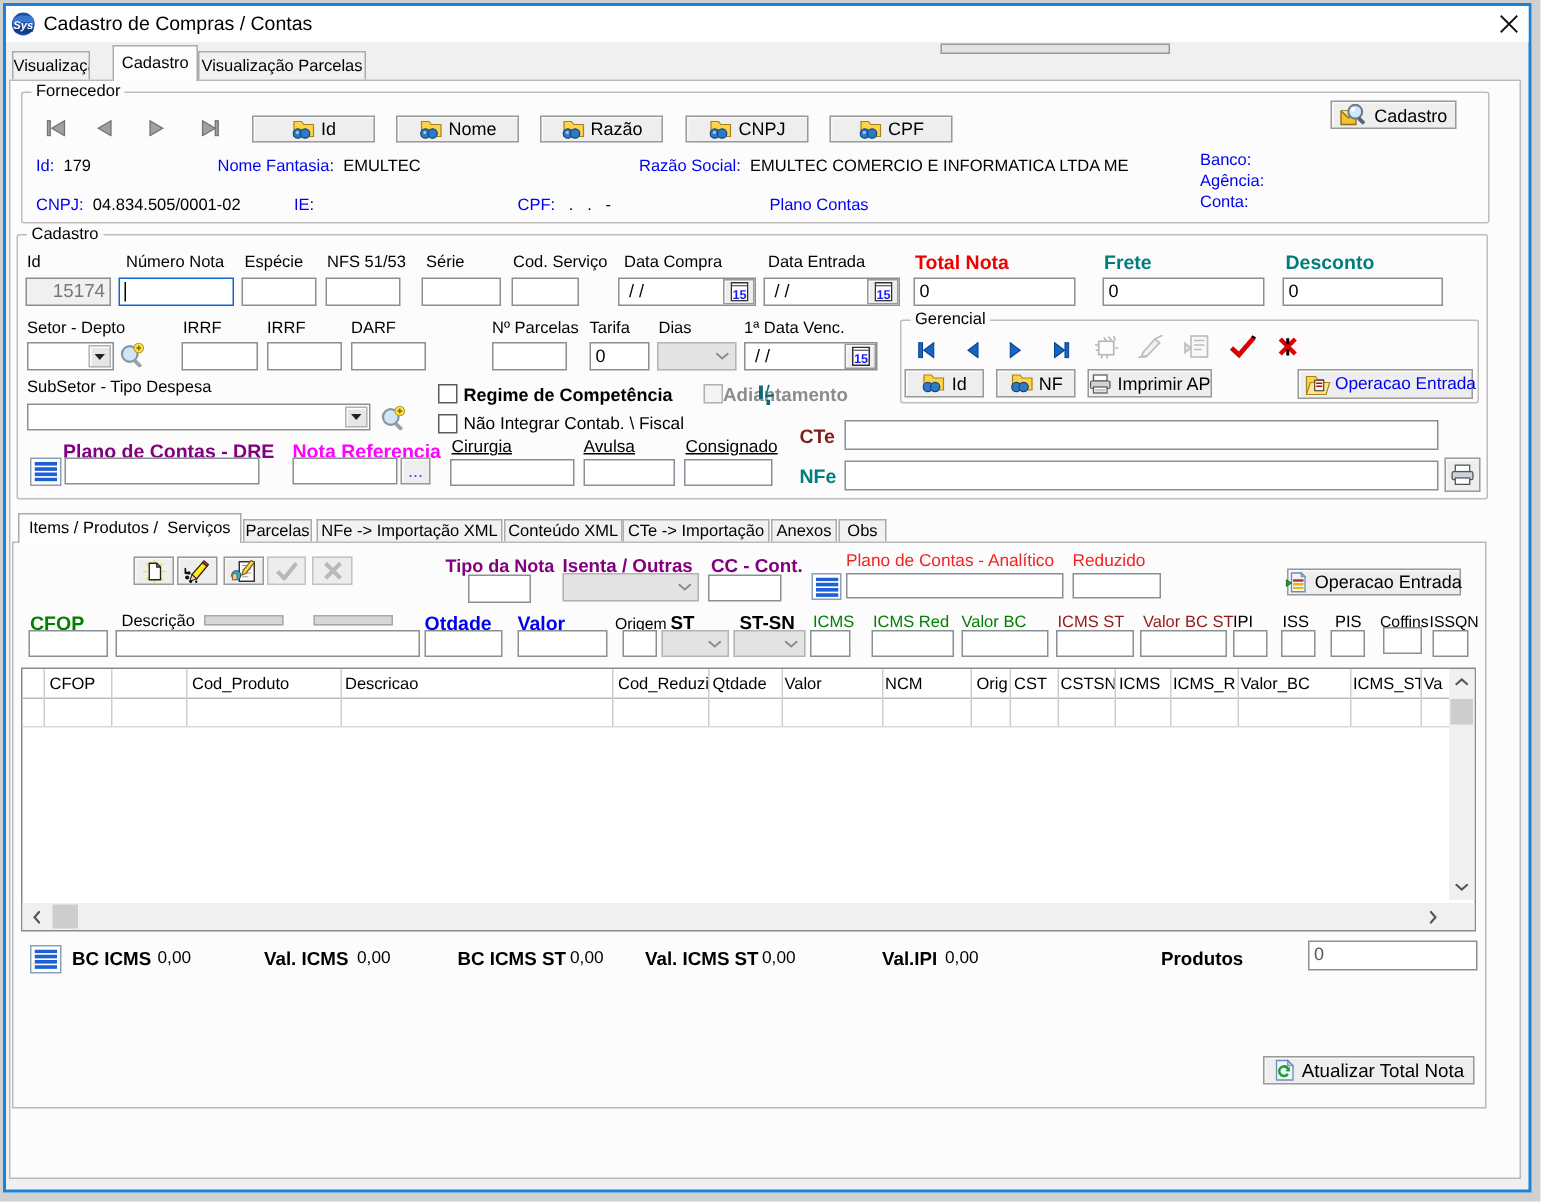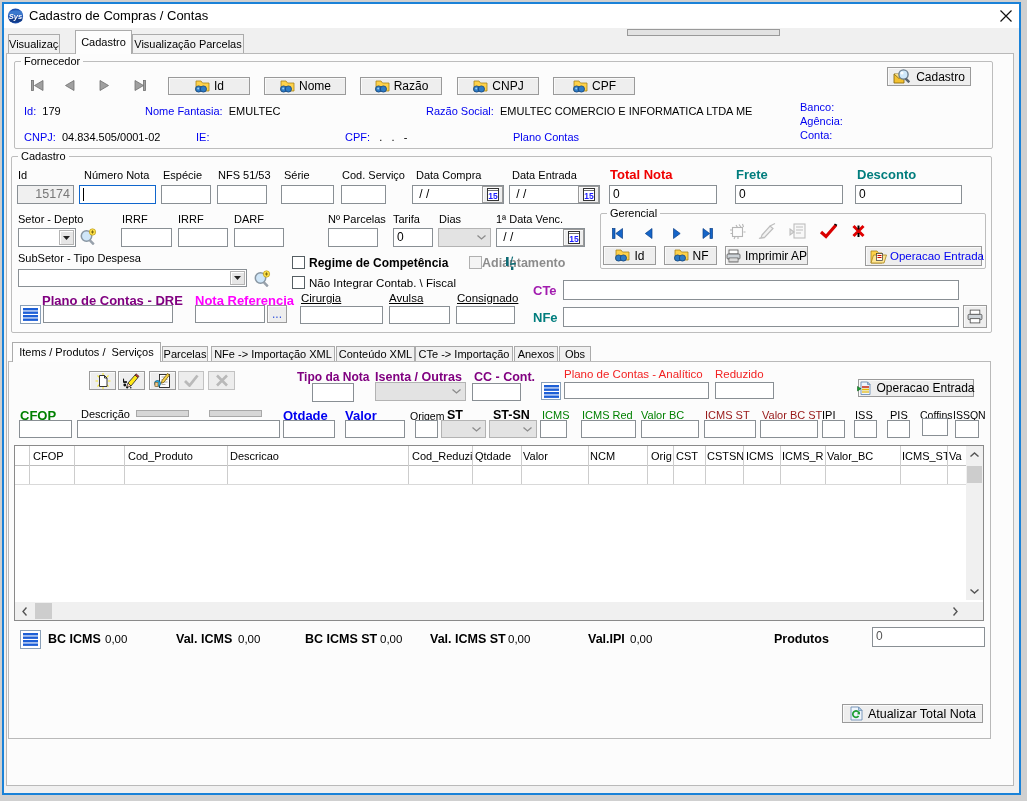--- a/index.html
+++ b/index.html
@@ -303,21 +303,21 @@
  <div class="tb" style="left:43px;top:305px;width:130px;height:18px;"></div>
  <div class="lbl b" style="left:195px;top:293px;color:#ff00ff;font-size:13px;">Nota Referencia</div>
  <div class="tb" style="left:195px;top:305px;width:70px;height:18px;"></div>
  <div class="btn" style="left:267px;top:305px;width:20px;height:18px;color:#3355dd;">...</div>
  <div class="lbl" style="left:301px;top:292px;text-decoration:underline;font-size:11.5px;">Cirurgia</div>
  <div class="tb" style="left:300px;top:306px;width:83px;height:18px;"></div>
  <div class="lbl" style="left:389px;top:292px;text-decoration:underline;font-size:11.5px;">Avulsa</div>
  <div class="tb" style="left:389px;top:306px;width:61px;height:18px;"></div>
  <div class="lbl" style="left:457px;top:292px;text-decoration:underline;font-size:11.5px;">Consignado</div>
  <div class="tb" style="left:456px;top:306px;width:59px;height:18px;"></div>
- <div class="lbl b" style="left:533px;top:283px;color:#a21caf;font-size:13px;">CTe</div>
+ <div class="lbl b" style="left:533px;top:283px;color:#7f1d1d;font-size:13px;">CTe</div>
  <div class="tb" style="left:563px;top:280px;width:396px;height:20px;"></div>
  <div class="lbl b" style="left:533px;top:310px;color:#007d7d;font-size:13px;">NFe</div>
  <div class="tb" style="left:563px;top:307px;width:396px;height:20px;"></div>
  <div class="btn" style="left:963px;top:305px;width:24px;height:23px;padding:0;">
       <svg width="16" height="15" viewBox="0 0 15 14">
         <rect x="3" y="1" width="9" height="4" fill="#fff" stroke="#555" stroke-width="0.8"></rect>
         <rect x="1" y="5" width="13" height="5" rx="1" fill="#cdd3d8" stroke="#555" stroke-width="0.8"></rect>
         <rect x="3" y="9" width="9" height="4" fill="#fff" stroke="#555" stroke-width="0.8"></rect>
       </svg>
     </div>

